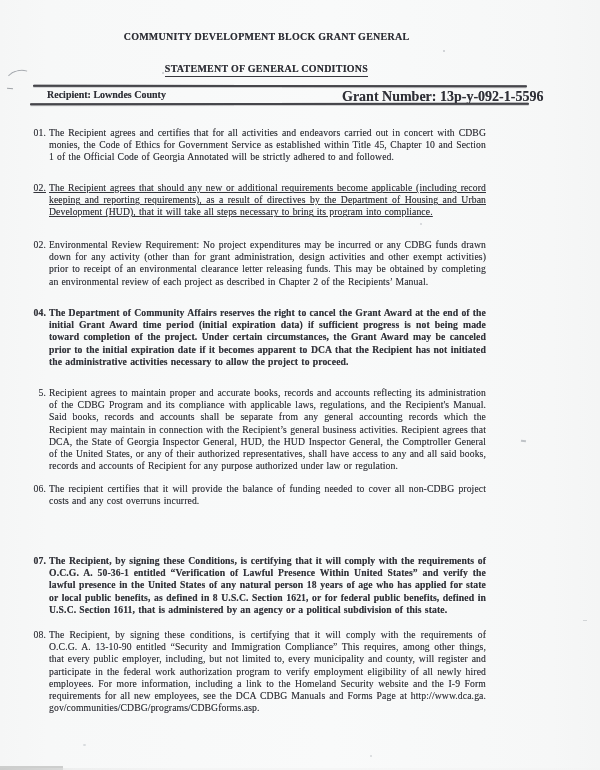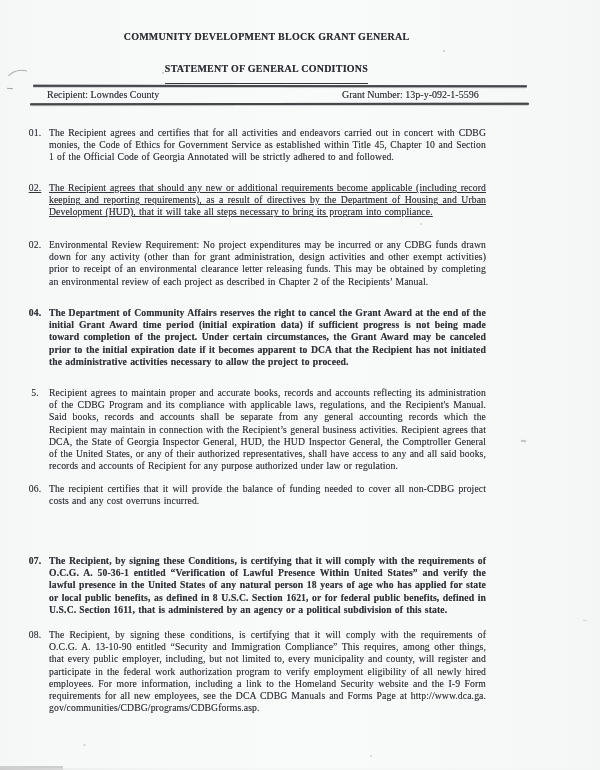--- a/index.html
+++ b/index.html
@@ -21,44 +21,44 @@
   }
   .doc-header .h-line{
     font-size:10px;font-weight:bold;line-height:12px;
     letter-spacing:.25px;
     text-shadow:0 0 .5px rgba(46,47,54,.6);
     white-space:nowrap;
   }
   .doc-header .h-line3{
     margin-top:20px;display:inline-block;
     border-bottom:1.2px solid #36373d;
-    padding-bottom:8px;
+    padding-bottom:1px;
   }
   
   .rule{
     position:absolute;height:2px;background:#46464b;
     box-shadow:0 1px 0 rgba(70,70,75,.25), 0 0 .6px rgba(70,70,75,.6);
     border-radius:1px;
   }
   .rule-top{left:33px;top:85px;width:494px;transform:rotate(.08deg);}
   .rule-bottom{left:30px;top:103px;width:499px;transform:rotate(-.06deg);}
-  .grant-row{position:absolute;left:0;top:89px;width:552px;height:14px;color:#2f3037;}
+  .grant-row{position:absolute;left:0;top:89px;width:552px;height:14px;color:#2f3037;font-weight:bold;}
   .recipient-cell{position:absolute;left:47px;top:0;font-size:10px;white-space:nowrap;text-shadow:0 0 .5px rgba(47,48,55,.5);}
-  .grant-cell{position:absolute;left:342px;top:0;font-size:10px;white-space:nowrap;text-shadow:0 0 .5px rgba(47,48,55,.5);}
+  .grant-cell{position:absolute;left:342px;top:0;font-size:14px;white-space:nowrap;text-shadow:0 0 .5px rgba(47,48,55,.5);}
   
   .para{
     position:absolute;left:24px;width:462px;
     display:flex;align-items:flex-start;
     color:#33343b;
     font-size:9.7px;line-height:12.2px;
     letter-spacing:.1px;word-spacing:.6px;
     text-shadow:0 0 .45px rgba(51,52,59,.55);
   }
   .para .num{
-    flex:none;width:22px;text-align:center;padding-right:3px;
+    flex:none;width:22px;text-align:right;padding-right:3px;
     white-space:nowrap;
   }
   .para .txt{
     flex:1;margin:0;text-align:justify;
   }
   .p1{top:127px;} .p2{top:182px;text-decoration:underline;} .p3{top:239px;} .p4{top:307px;font-weight:bold;}
   .p5{top:387px;} .p6{top:483px;} .p7{top:555px;font-weight:bold;} .p8{top:629px;}
   
   .pen-arc{
     position:absolute;left:6px;top:70px;width:24px;height:15px;

